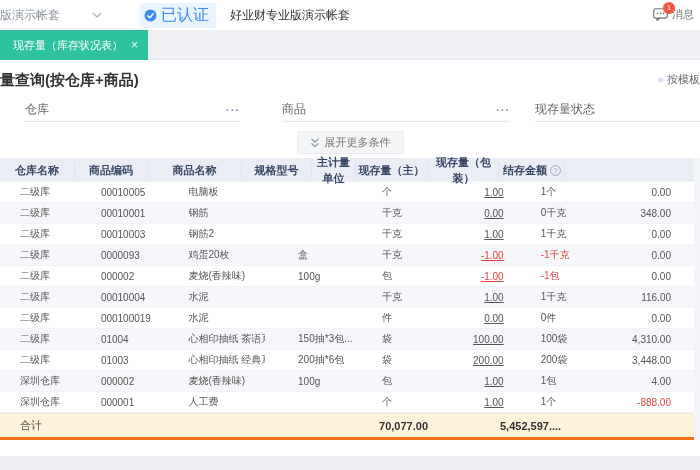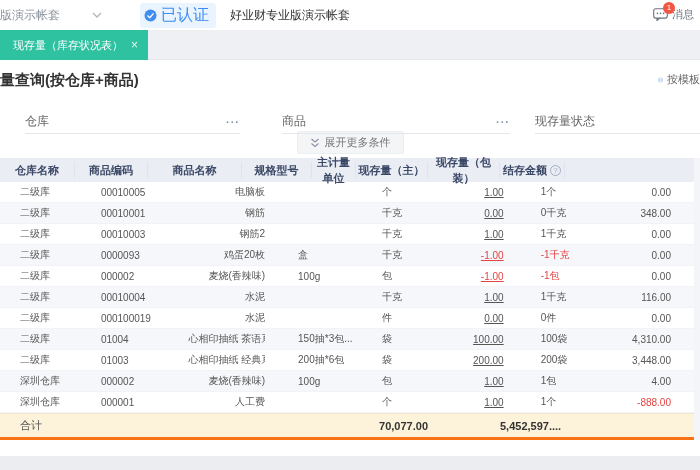--- a/index.html
+++ b/index.html
@@ -31,21 +31,21 @@
 
   
   .title-row { height:38px; position:relative; overflow:hidden; }
   .page-title { font-size:15px; font-weight:bold; color:#333; white-space:nowrap;
     display:inline-block; margin-left:-30px; margin-top:11px; }
   .tpl-btn { position:absolute; left:658px; top:12px; width:42px; overflow:hidden;
     display:flex; align-items:center; gap:4px; color:#666; font-size:11px; white-space:nowrap; }
 
   
   .filters { position:relative; height:30px; }
-  .field { position:absolute; top:12px; height:24px; border-bottom:1px solid #e3e6eb;
+  .field { position:absolute; top:0; height:24px; border-bottom:1px solid #e3e6eb;
     display:flex; align-items:center; justify-content:space-between; }
   .f1 { left:25px;  width:215px; }
   .f2 { left:282px; width:228px; }
   .f3 { left:535px; width:165px; border-right:none; }
   .field .flabel { color:#666; font-size:12px; }
   .field .fdots { color:#7d96b8; font-weight:bold; letter-spacing:1px; font-size:11px; cursor:pointer; }
 
   .expand-row { height:30px; display:flex; justify-content:center; align-items:flex-start; padding-top:3px; }
   .expand-btn { display:inline-flex; align-items:center; gap:5px; background:#f4f5f7;
     border:1px solid #eceef2; border-radius:2px; padding:3px 12px; color:#777; font-size:11px; cursor:pointer;font-family:Liberation Serif, serif; }
@@ -59,21 +59,21 @@
   .hcell:last-child { border-right:none; }
   .help-circle { width:11px; height:11px; border:1px solid #a3adc2; border-radius:50%;
     color:#a3adc2; font-size:8px; line-height:10px; text-align:center; font-weight:normal; }
 
   .trow { display:flex; height:21px; align-items:center; font-size:10px; color:#555;
     border-bottom:1px solid #f2f3f6; background:#fff;gap:25px; }
   .trow.alt { background:#f6f7fa; }
 
   .c-warehouse { width:75px; padding-left:20px; }
   .c-code      { width:73px; padding-left:8px; }
-  .c-name      { width:94px; padding-left:6px; white-space:nowrap; overflow:hidden;text-align:right; }
+  .c-name      { width:94px; padding-left:6px; white-space:nowrap; overflow:hidden; }
   .c-spec      { width:70px; padding-left:8px; white-space:nowrap; overflow:hidden; }
   .c-unit      { width:44px; padding-left:5px; }
   .c-qty       { width:72px; text-align:right; }
   .c-pack      { width:72px; padding-left:12px; }
   .c-amount    { width:65px; text-align:right; padding-right:4px; }
   .c-fill      { flex:1; }
 
   .link { text-decoration:underline; cursor:pointer; }
   .neg { color:#e64242; }
 

